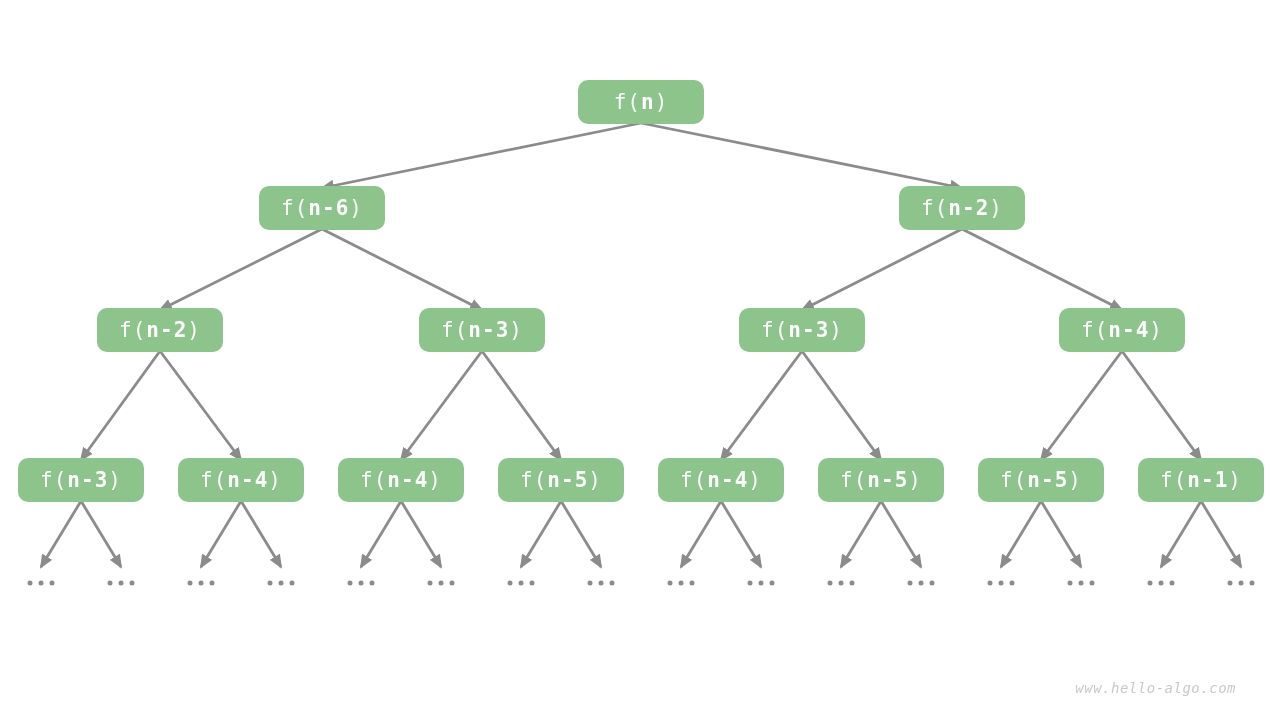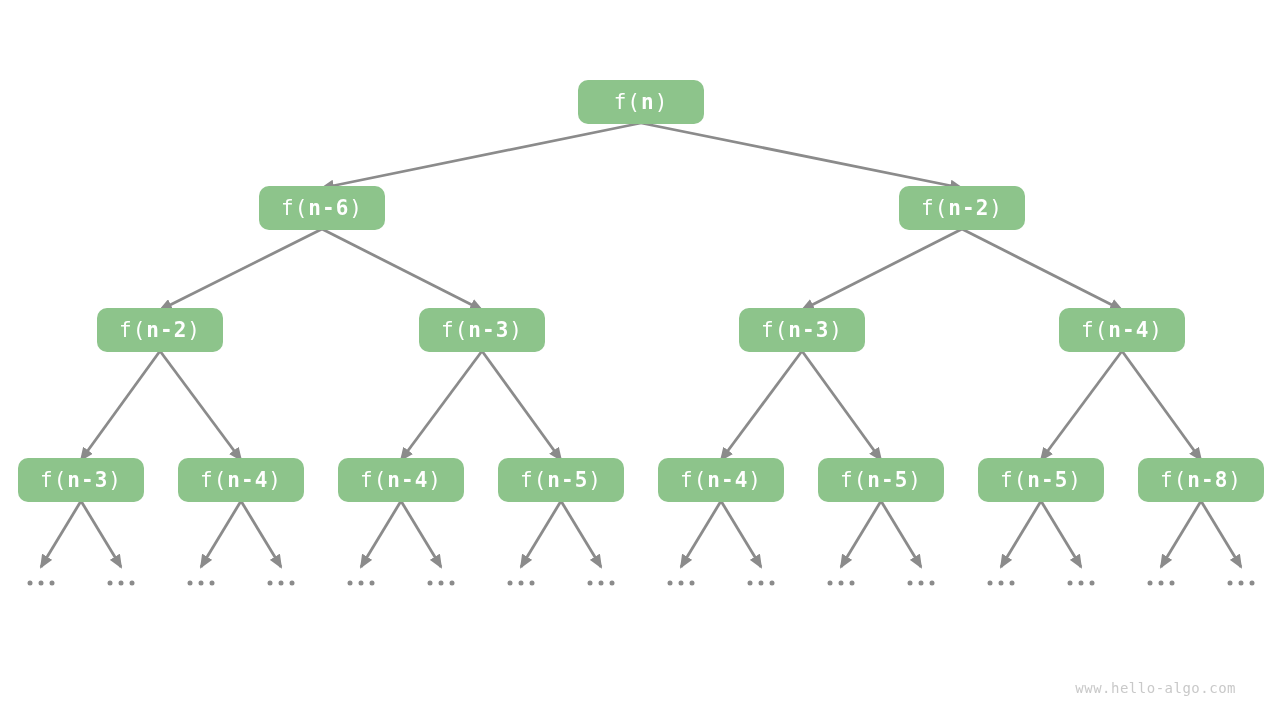--- a/index.html
+++ b/index.html
@@ -47,20 +47,21 @@
     width: 5px;
     height: 5px;
     border-radius: 50%;
   }
   .watermark {
     position: absolute;
     right: 44px;
     bottom: 24px;
     font-size: 14px;
     letter-spacing: 0.5px;
+    font-style: italic;
   }
 </style>
 </head>
 <body style="background: rgb(255, 255, 255);">
 
 <svg id="edges-svg" viewBox="0 0 1280 720">
   <defs>
     <marker id="arrowhead" markerUnits="userSpaceOnUse" markerWidth="14" markerHeight="12" refX="12" refY="6" orient="auto">
       <path id="arrowhead-path" d="M0,0 L14,6 L0,12 Z" fill="#8b8b8b"></path>
     </marker>
@@ -165,21 +166,21 @@
       <span class="arg">n-5</span>
       <span class="post">)</span>
   </div>
     <div class="node" style="left: 978px; top: 458px; background: rgb(141, 196, 139); color: rgb(255, 255, 255);">
     <span class="pre">f(</span>
       <span class="arg">n-5</span>
       <span class="post">)</span>
   </div>
     <div class="node" style="left: 1138px; top: 458px; background: rgb(141, 196, 139); color: rgb(255, 255, 255);">
     <span class="pre">f(</span>
-      <span class="arg">n-8</span>
+      <span class="arg">n-1</span>
       <span class="post">)</span>
   </div>
   </div>
 <div id="leaves-layer">
     <div class="dots" aria-label="..." style="left: 41px; top: 583px;">
     <span class="dot" style="background: rgb(139, 139, 139);"></span>
     <span class="dot" style="background: rgb(139, 139, 139);"></span>
     <span class="dot" style="background: rgb(139, 139, 139);"></span>
   </div>
     <div class="dots" aria-label="..." style="left: 121px; top: 583px;">

